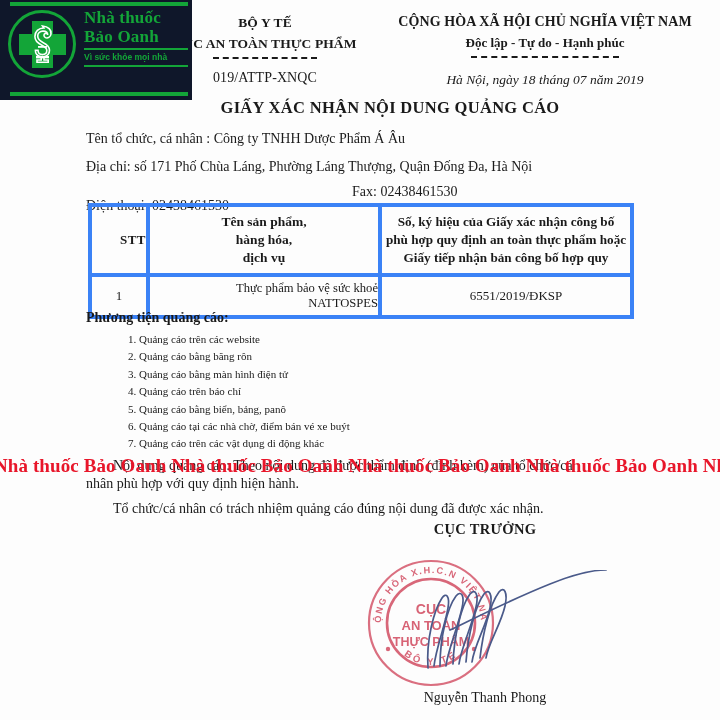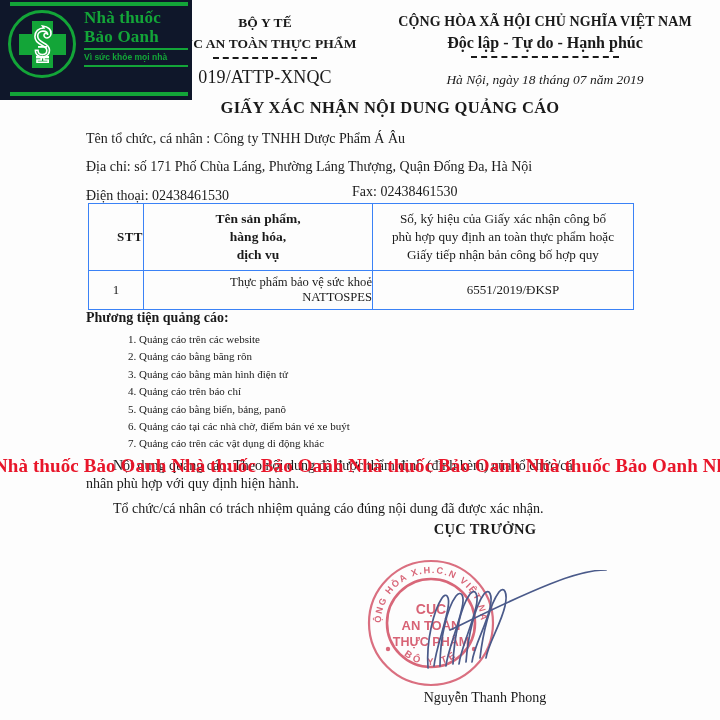--- a/index.html
+++ b/index.html
@@ -109,40 +109,40 @@
   }
   .hdr-left .dashrule {
     margin: 3px auto 0 auto;
     width: 104px;
     border-top: 2px dashed #1a1a1a;
     height: 0;
   }
   .hdr-left .docnum {
     margin-top: 8px;
     font-weight: 400;
-    font-size: 18px;
+    font-size: 14px;
     font-family: "Liberation Serif", serif;
   }
 
   .hdr-right {
     position: absolute;
     left: 380px;
     top: 12px;
     width: 330px;
     text-align: center;
   }
   .hdr-right .rep {
     font-weight: 700;
     font-size: 14px;
     line-height: 20px;
     letter-spacing: 0.1px;
   }
   .hdr-right .motto {
     font-weight: 700;
-    font-size: 16px;
+    font-size: 13px;
     line-height: 22px;
   }
   .hdr-right .dashrule {
     margin: 2px auto 0 auto;
     width: 148px;
     border-top: 2px dashed #1a1a1a;
     height: 0;
   }
   .hdr-right .place-date {
     margin-top: 14px;
@@ -164,55 +164,55 @@
 
   
   .info-line {
     position: absolute;
     font-size: 14px;
     line-height: 18px;
     white-space: nowrap;
   }
   #info-name { left: 86px; top: 130px; }
   #info-addr { left: 86px; top: 158px; }
-  #info-phone { left: 86px; top: 187px; }
+  #info-phone { left: 86px; top: 197px; }
   #info-fax  { left: 352px; top: 183px; }
 
   
   #prod-table {
     position: absolute;
     left: 88px;
     top: 203px;
     width: 546px;
     border-collapse: collapse;
     font-size: 12.8px;
   }
   #prod-table td, #prod-table th {
-    border: 1px solid #3b82f6;
+    border: 4px solid #3b82f6;
     padding: 0;
     vertical-align: middle;
   }
   #prod-table .th-stt {
     width: 54px;
     text-align: right;
     font-weight: 700;
     font-size: 13px;
     letter-spacing: 0.5px;
   }
   #prod-table .th-prod {
     width: 220px;
     text-align: center;
     font-weight: 700;
     font-size: 13.5px;
     line-height: 18px;
     padding: 6px 4px;
   }
   #prod-table .th-num {
     text-align: center;
-    font-weight: 400;
+    font-weight: 700;
     font-size: 13.2px;
     line-height: 18px;
     padding: 6px 3px;
   }
   #prod-table .td-idx {
     text-align: center;
     font-size: 13px;
     height: 34px;
   }
   #prod-table .td-prod {

